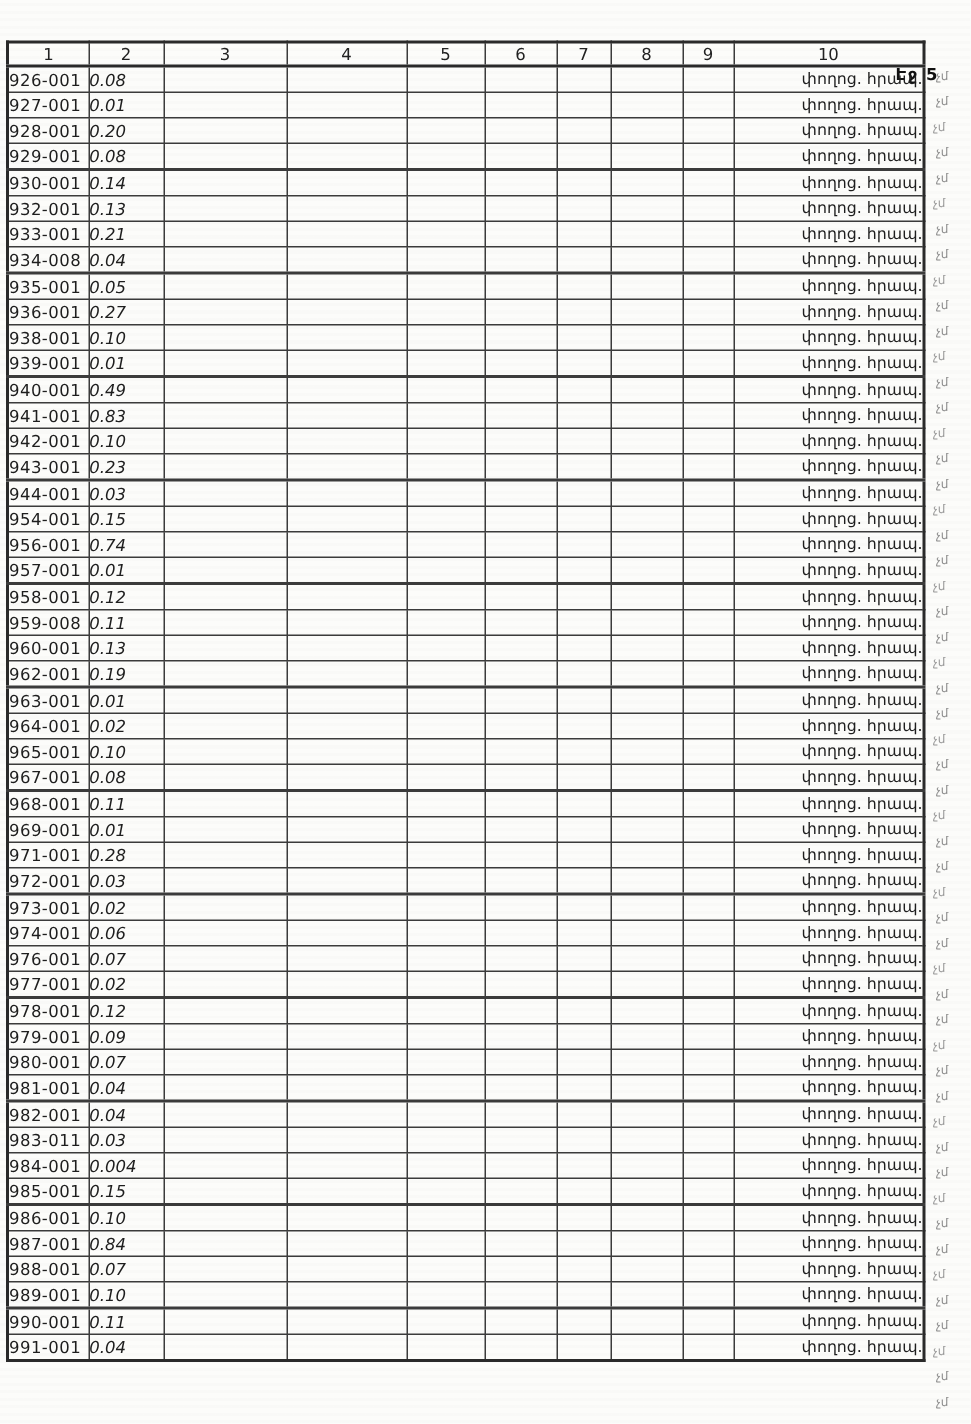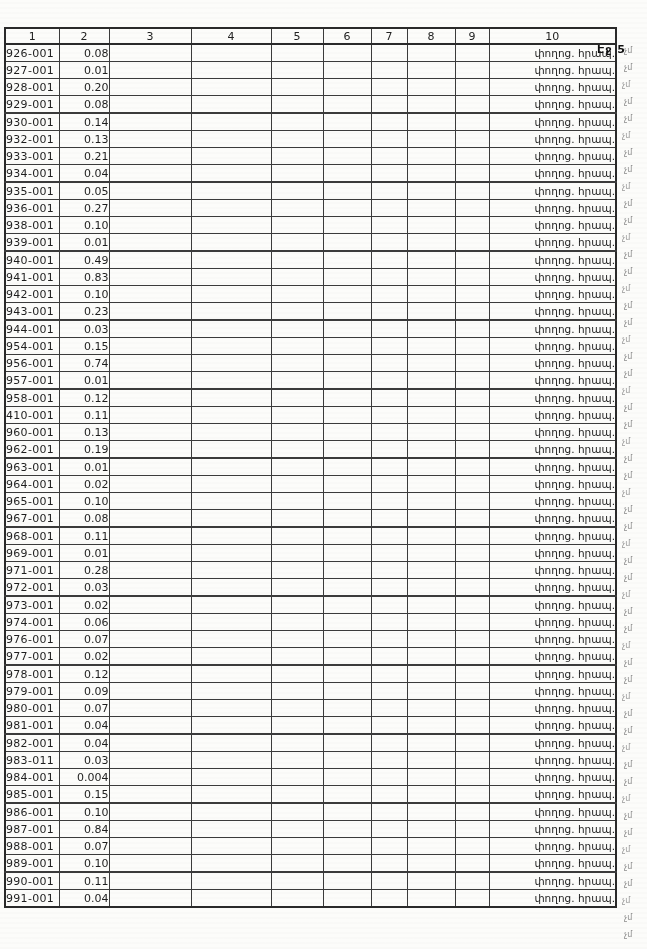--- a/index.html
+++ b/index.html
@@ -46,21 +46,21 @@
   }
   table.doc-table thead th {
     height: 14px;
     text-align: center;
     font-size: 11px;
     color: #222;
     border-bottom: 2px solid #2a2a2a;
   }
   table.doc-table { border: 2px solid #2a2a2a; }
   td.c-code { text-align: left; padding-left: 3px; letter-spacing: 0.3px; margin-top: 24px; }
-  td.c-val  { text-align: right; }
+  td.c-val  { text-align: left; font-style: italic; }
   td.c-cat  { text-align: right; padding-left: 4px; font-size: 10.5px; }
   tbody tr:nth-child(4n) td { border-bottom-width: 2px; }
   tbody tr:nth-child(7n) td { border-top-color: #232323; }
   .margin-notes {
     position: absolute;
     left: 620px; top: 42px;
     width: 26px;
     display: flex;
     flex-direction: column;
   }
@@ -195,21 +195,21 @@
       <td></td>
       <td></td>
       <td></td>
       <td></td>
       <td></td>
       <td></td>
       <td class="c-cat">փողոց. հրապ.</td>
     </tr>
 
     <tr>
-      <td class="c-code">934-001</td>
+      <td class="c-code">934-008</td>
       <td class="c-val">0.04</td>
       <td></td>
       <td></td>
       <td></td>
       <td></td>
       <td></td>
       <td></td>
       <td></td>
       <td class="c-cat">փողոց. հրապ.</td>
     </tr>
@@ -378,21 +378,21 @@
       <td></td>
       <td></td>
       <td></td>
       <td></td>
       <td></td>
       <td></td>
       <td class="c-cat">փողոց. հրապ.</td>
     </tr>
 
     <tr>
-      <td class="c-code">410-001</td>
+      <td class="c-code">959-008</td>
       <td class="c-val">0.11</td>
       <td></td>
       <td></td>
       <td></td>
       <td></td>
       <td></td>
       <td></td>
       <td></td>
       <td class="c-cat">փողոց. հրապ.</td>
     </tr>

